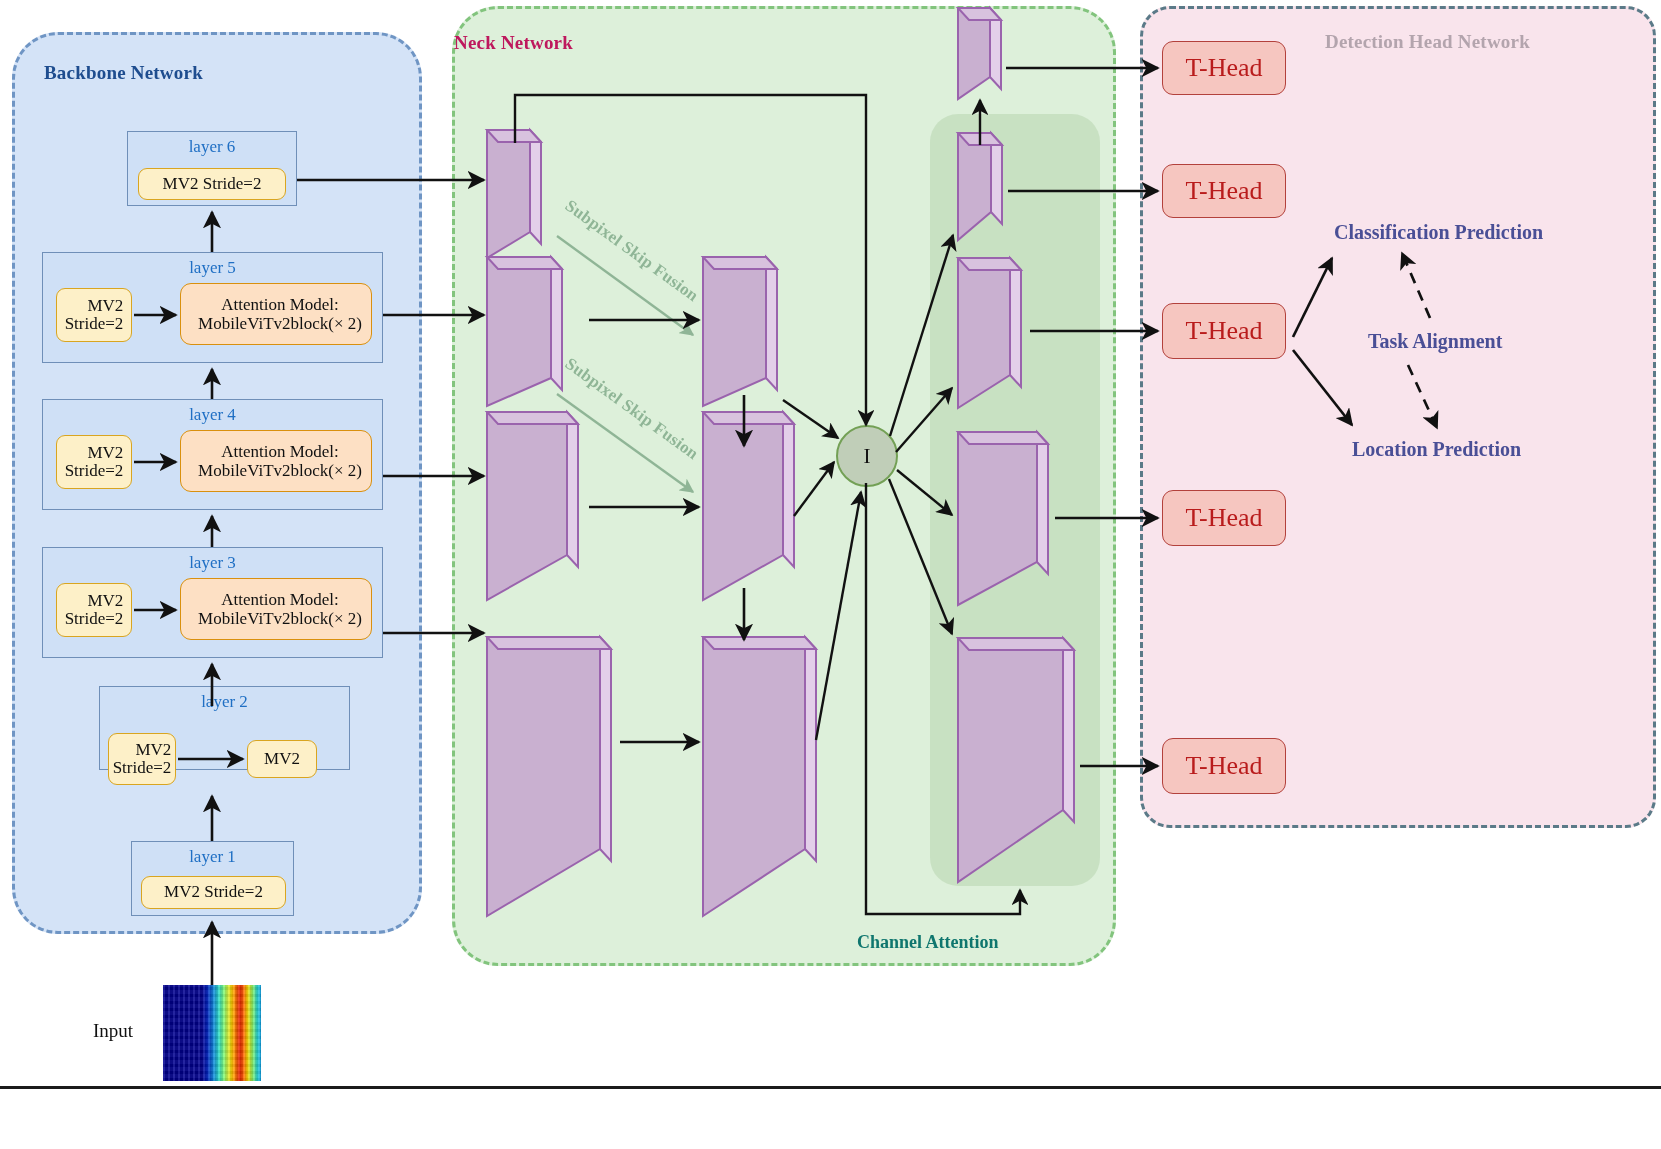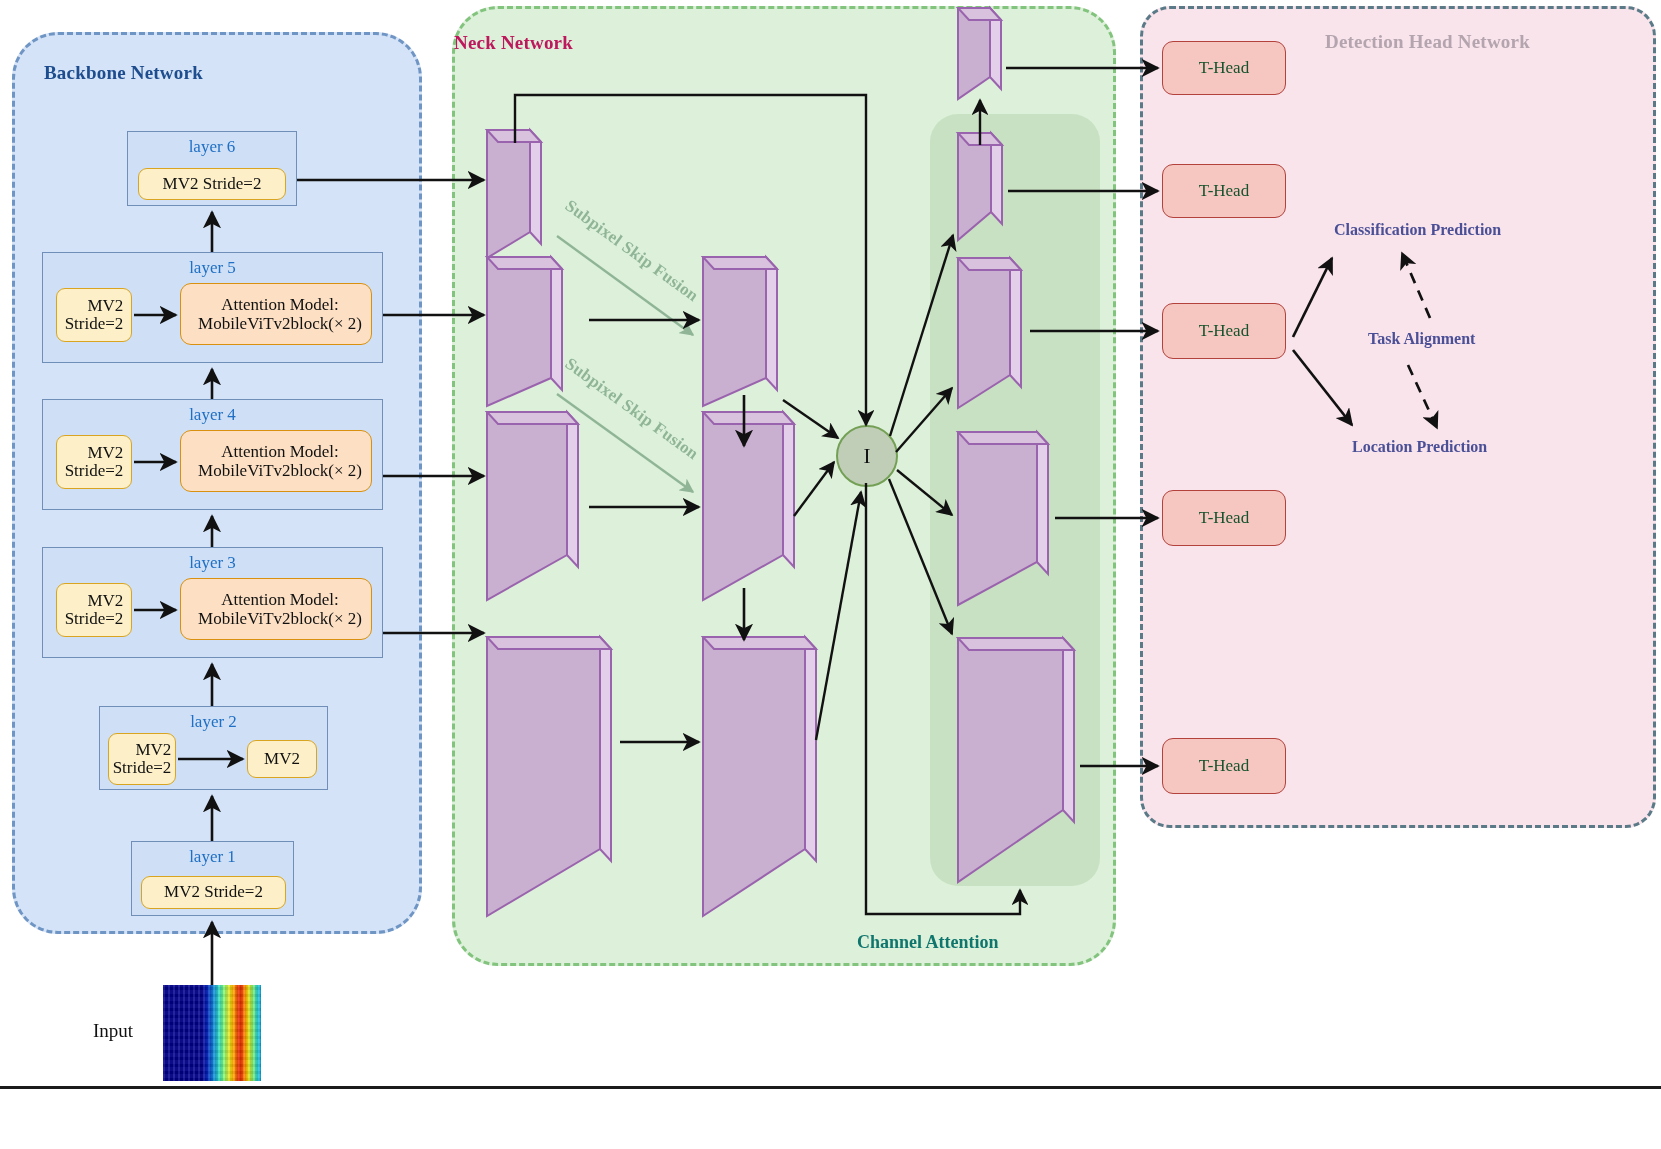--- a/index.html
+++ b/index.html
@@ -39,21 +39,21 @@
   #layer6-mv2{left:138px;top:168px;width:148px;height:32px;}
   #layer5-box{left:42px;top:252px;width:341px;height:111px;}
   #layer5-mv2{left:56px;top:288px;width:76px;height:54px;}
   #layer5-attn{left:180px;top:283px;width:192px;height:62px;}
   #layer4-box{left:42px;top:399px;width:341px;height:111px;}
   #layer4-mv2{left:56px;top:435px;width:76px;height:54px;}
   #layer4-attn{left:180px;top:430px;width:192px;height:62px;}
   #layer3-box{left:42px;top:547px;width:341px;height:111px;}
   #layer3-mv2{left:56px;top:583px;width:76px;height:54px;}
   #layer3-attn{left:180px;top:578px;width:192px;height:62px;}
-  #layer2-box{left:99px;top:706px;width:229px;height:84px;}
+  #layer2-box{left:99px;top:686px;width:251px;height:84px;}
   #layer2-mv2a{left:108px;top:733px;width:68px;height:52px;}
   #layer2-mv2b{left:247px;top:740px;width:70px;height:38px;}
   #layer1-box{left:131px;top:841px;width:163px;height:75px;}
   #layer1-mv2{left:141px;top:876px;width:145px;height:33px;}
 
   
   #input-label{position:absolute;left:93px;top:1020px;font-size:19px;color:#111;}
   #input-spectrogram{position:absolute;left:163px;top:985px;width:98px;height:96px;
       background:
         linear-gradient(90deg,
@@ -73,28 +73,28 @@
           #0fa0e6 100%);
       }
   #input-spectrogram::after{content:"";position:absolute;inset:0;
       background:
         repeating-linear-gradient(90deg,rgba(255,255,255,0.10) 0 2px,rgba(0,0,0,0.10) 2px 5px),
         repeating-linear-gradient(0deg,rgba(0,0,0,0.07) 0 3px,rgba(255,255,255,0.05) 3px 7px);}
 
   
   .thead{position:absolute;box-sizing:border-box;background:#f6c6c0;border:1.8px solid #b3413c;
       border-radius:11px;display:flex;align-items:center;justify-content:center;
-      font-size:17px;color:#14532d;}
+      font-size:26px;color:#b91c1c;}
   #thead-1{left:1162px;top:41px;width:124px;height:54px;}
   #thead-2{left:1162px;top:164px;width:124px;height:54px;}
   #thead-3{left:1162px;top:303px;width:124px;height:56px;}
   #thead-4{left:1162px;top:490px;width:124px;height:56px;}
   #thead-5{left:1162px;top:738px;width:124px;height:56px;}
 
-  .pred-label{position:absolute;font-weight:bold;font-size:16px;color:#4a4f96;white-space:nowrap;}
+  .pred-label{position:absolute;font-weight:bold;font-size:20px;color:#4a4f96;white-space:nowrap;}
   #classification-prediction{left:1334px;top:221px;}
   #task-alignment{left:1368px;top:330px;}
   #location-prediction{left:1352px;top:438px;}
 
   
   #fusion-node{position:absolute;left:836px;top:425px;width:58px;height:58px;border-radius:50%;
       background:#c0ceb8;border:2px solid #73a055;display:flex;align-items:center;
       justify-content:center;font-size:21px;color:#111;}
 
   

